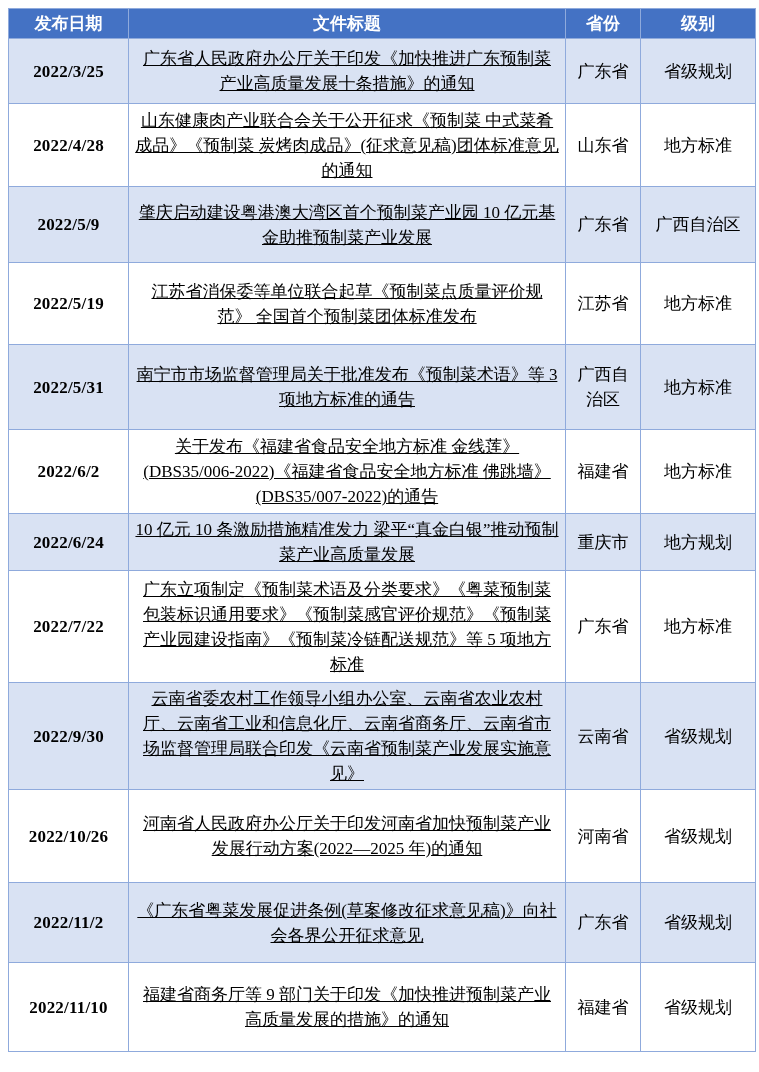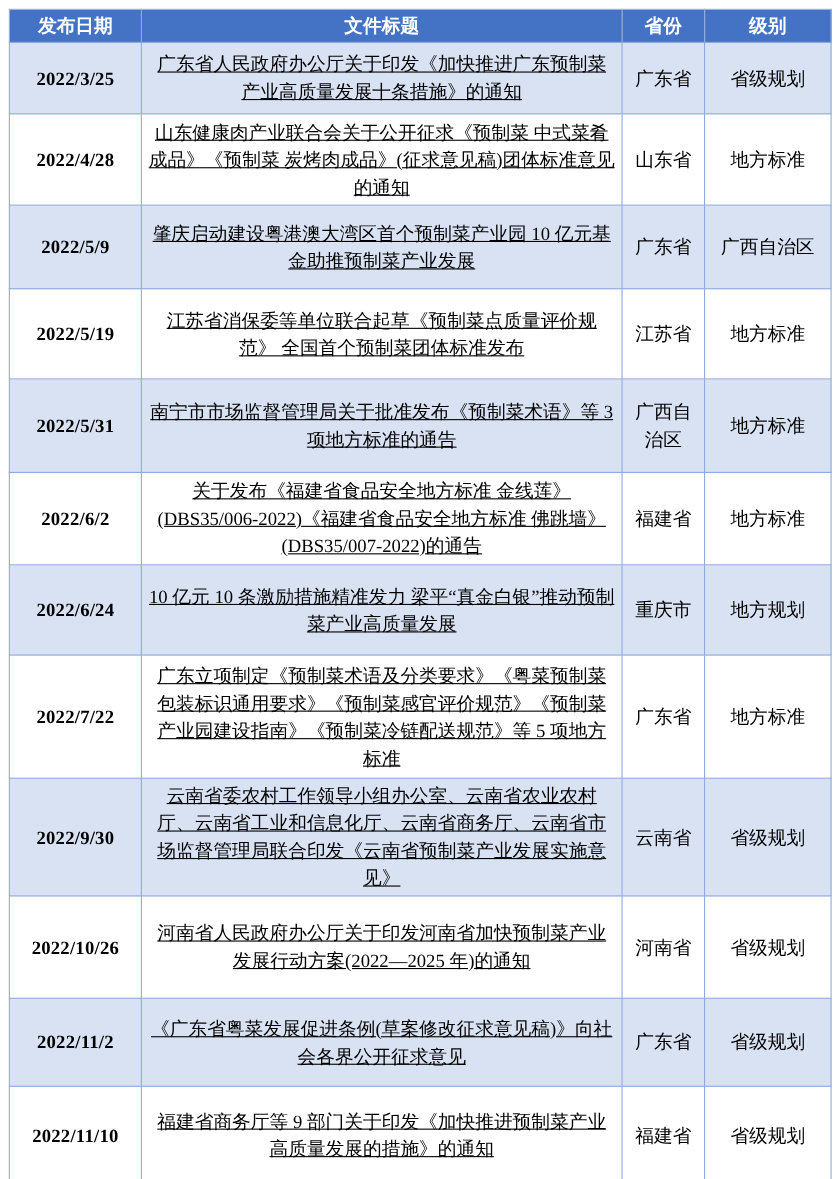--- a/index.html
+++ b/index.html
@@ -108,21 +108,21 @@
         <td class="title-cell">南宁市市场监督管理局关于批准发布《预制菜术语》等 3 项地方标准的通告</td>
         <td class="province-cell">广西自治区</td>
         <td class="level-cell">地方标准</td>
       </tr>
       <tr style="height:84px">
         <td class="date-cell">2022/6/2</td>
         <td class="title-cell">关于发布《福建省食品安全地方标准 金线莲》(DBS35/006-2022)《福建省食品安全地方标准 佛跳墙》(DBS35/007-2022)的通告</td>
         <td class="province-cell">福建省</td>
         <td class="level-cell">地方标准</td>
       </tr>
-      <tr style="height:82px">
+      <tr style="height:57px">
         <td class="date-cell">2022/6/24</td>
         <td class="title-cell">10 亿元 10 条激励措施精准发力 梁平“真金白银”推动预制菜产业高质量发展</td>
         <td class="province-cell">重庆市</td>
         <td class="level-cell">地方规划</td>
       </tr>
       <tr style="height:112px">
         <td class="date-cell">2022/7/22</td>
         <td class="title-cell">广东立项制定《预制菜术语及分类要求》《粤菜预制菜包装标识通用要求》《预制菜感官评价规范》《预制菜产业园建设指南》《预制菜冷链配送规范》等 5 项地方标准</td>
         <td class="province-cell">广东省</td>
         <td class="level-cell">地方标准</td>

